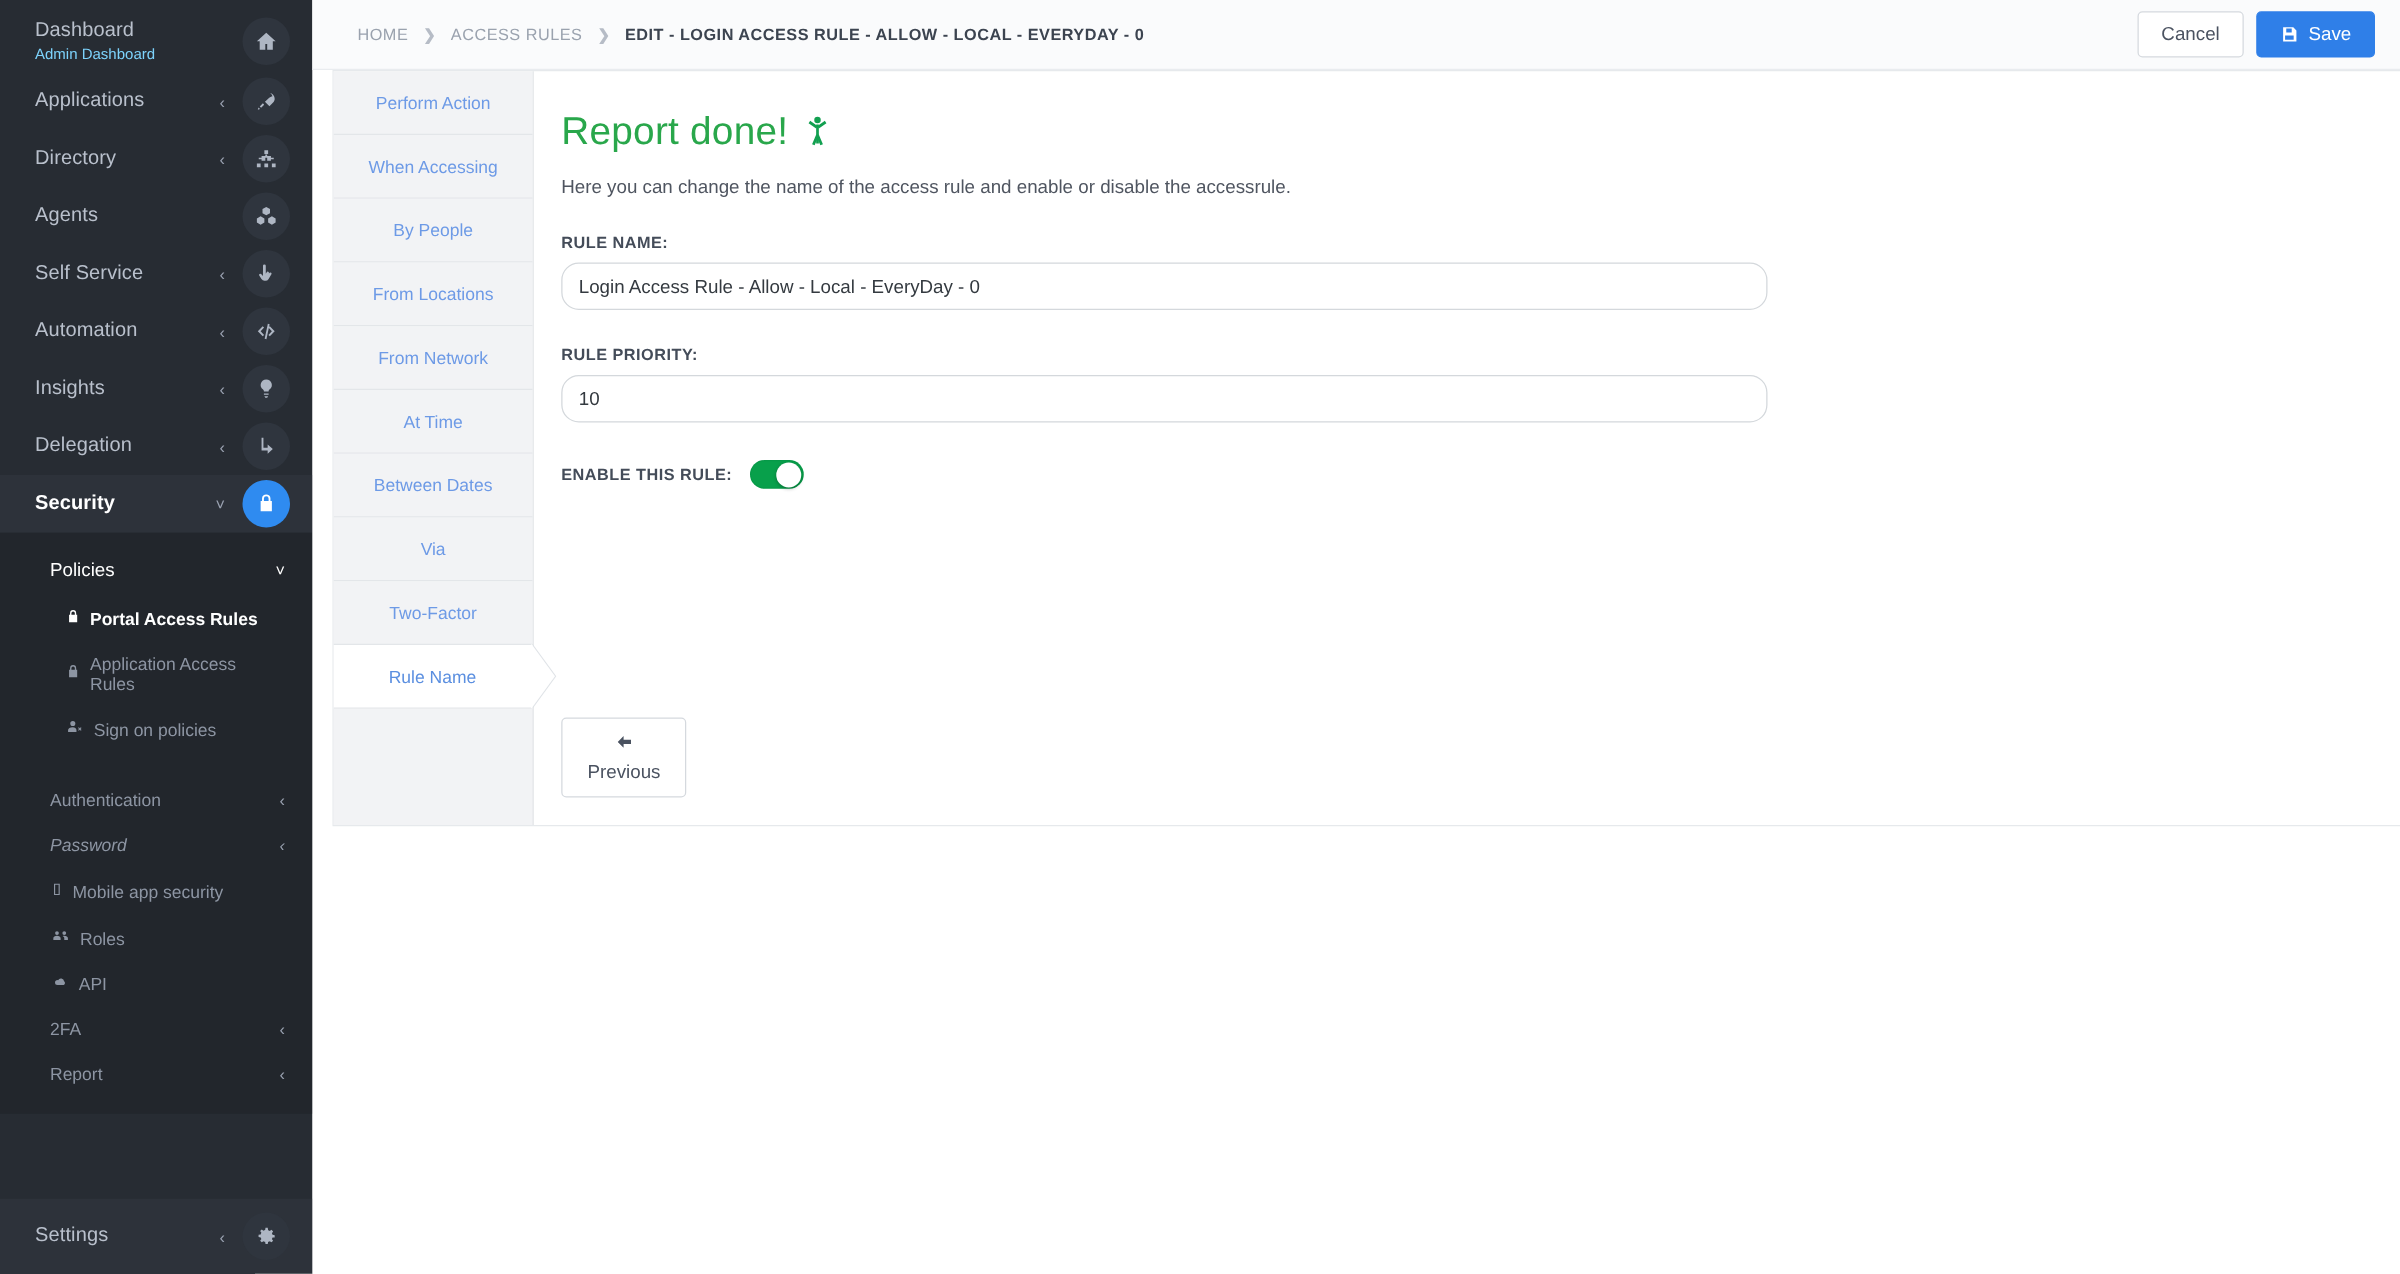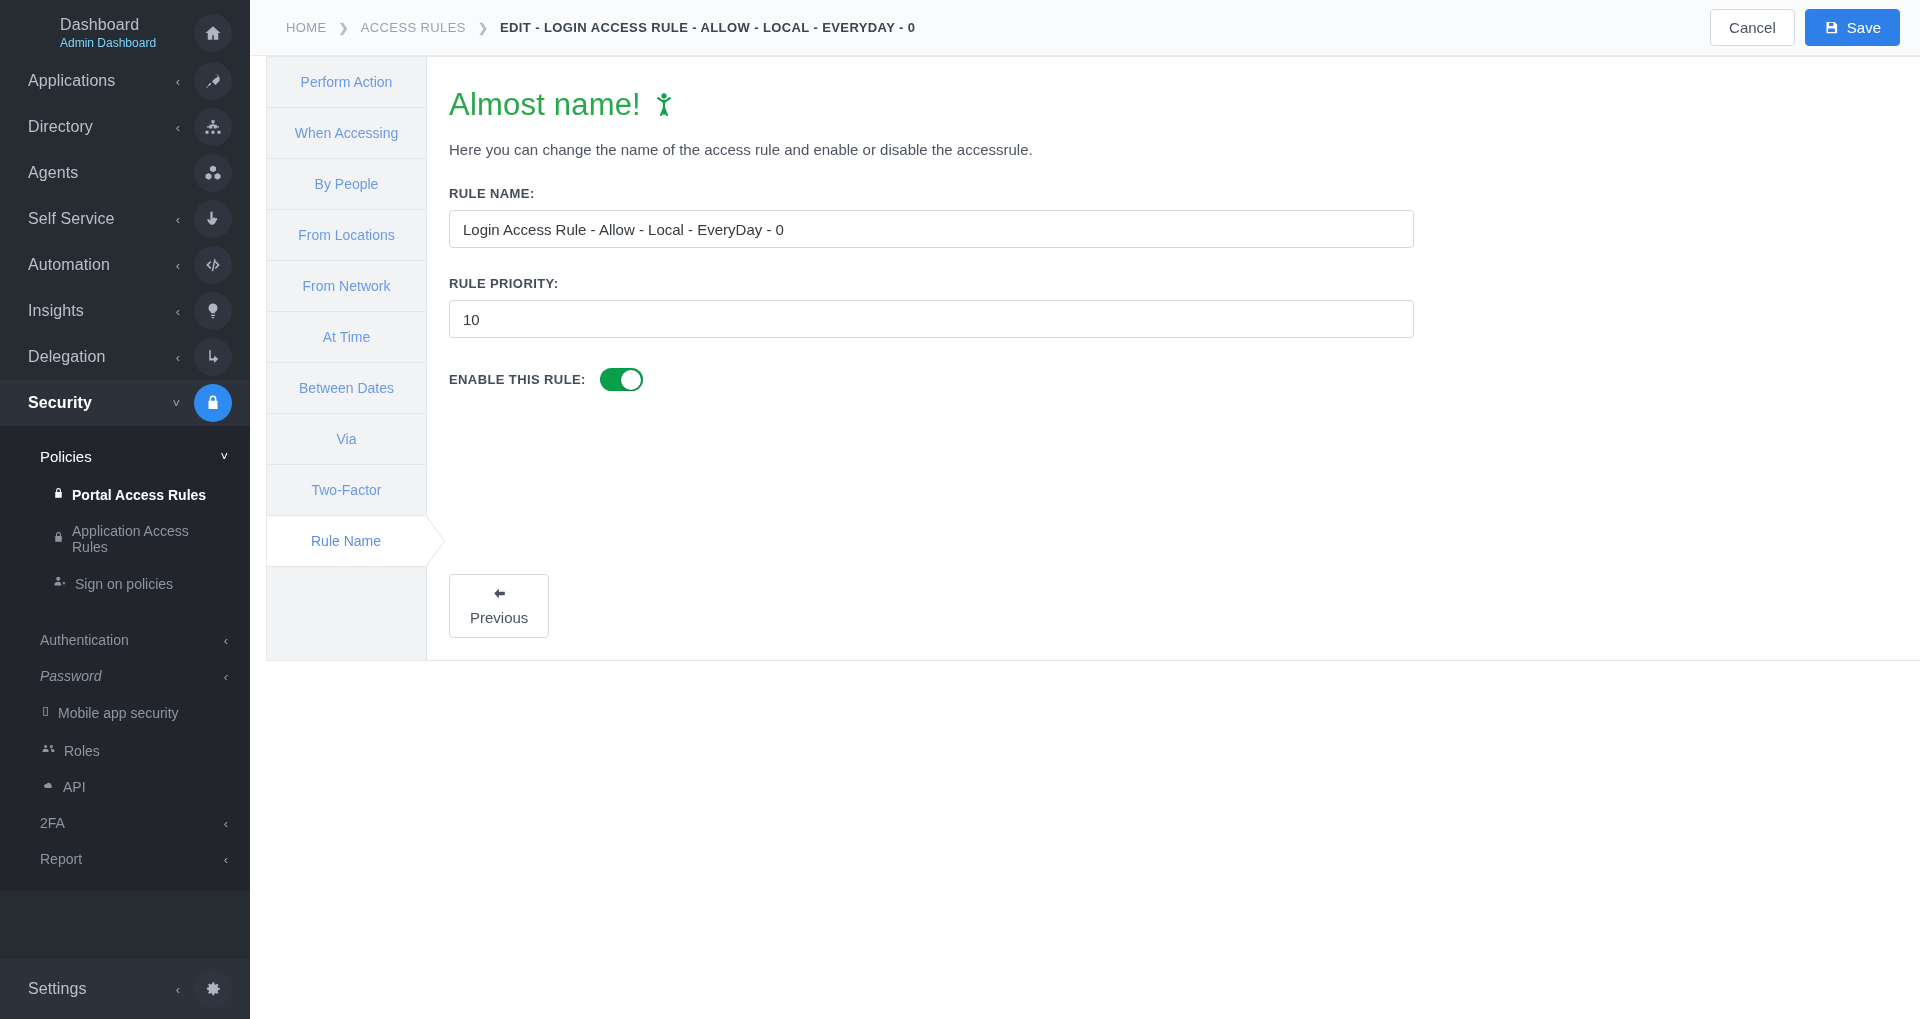--- a/index.html
+++ b/index.html
@@ -158,21 +158,21 @@
   .intro {
     margin: 18px 0 0 22px; font-size: 15px; color:#4f5560;
   }
   .flabel {
     margin: 28px 0 9px 22px; font-size: 13px; font-weight: bold;
     color:#444c59; letter-spacing: .4px;
   }
   .finput {
     display:block; margin-left: 22px;
     width: 965px; height: 38px;
-    border: 1px solid #d4d8dc; border-radius: 4px;
+    border: 1px solid #d4d8dc; border-radius: 14px;
     font-size: 15px; color:#343a40; padding: 0 13px;
     background:#fff; outline:none;
     font-family:"Liberation Sans", sans-serif;
   }
   .togglerow { display:flex; align-items:center; margin: 30px 0 0 22px; gap: 14px;}
   .togglelabel { font-size: 13px; font-weight:bold; color:#444c59; letter-spacing:.4px;}
   .switch {
     width: 43px; height: 23px; border-radius: 12px;
     background: #08a04b; position:relative; cursor:pointer;
     box-shadow: inset 0 0 0 1px rgba(0,0,0,.04);
@@ -192,21 +192,21 @@
 </style>
 </head>
 <body>
 
 <div id="app">
 
   <div class="sidebar">
 
     <div class="nav-item tall" style="height:58px;">
       <div style="display:flex;align-items:center;width:100%;">
-        <div style="flex:1 1 auto;margin-left:32px;">
+        <div style="flex:1 1 auto;">
           <div class="nav-label">Dashboard</div>
           <div class="nav-sub">Admin Dashboard</div>
         </div>
         <span class="chev"></span>
         <span class="nav-circle">
           <svg viewBox="0 0 24 24">
               <path d="M12 3 2 12h3v9h6v-6h2v6h6v-9h3z"></path>
             </svg>
         </span>
       </div>
@@ -421,21 +421,21 @@
         <div class="step">At Time</div>
         <div class="step">Between Dates</div>
         <div class="step">Via</div>
         <div class="step">Two-Factor</div>
         <div class="step active">Rule Name</div>
       </div>
 
       <div class="body">
 
         <h1 class="h1">
-          <span>Almost name!</span>
+          <span>Report done!</span>
           <span>
             <svg viewBox="0 0 24 24">
                 <circle cx="12" cy="3.6" r="2.4"></circle>
                 <path d="M11 7h2v14h-2z"></path>
                 <path d="M12 8.2 6.6 4.3 5.4 6l5.6 4zM12 8.2l5.4-3.9L18.6 6 13 10zM11.2 14 8 21.6l1.9.8 2.3-5.4zM12.8 14l3.2 7.6-1.9.8-2.3-5.4z"></path>
               </svg>
           </span>
         </h1>
 
         <div class="intro">Here you can change the name of the access rule and enable or disable the accessrule.</div>

